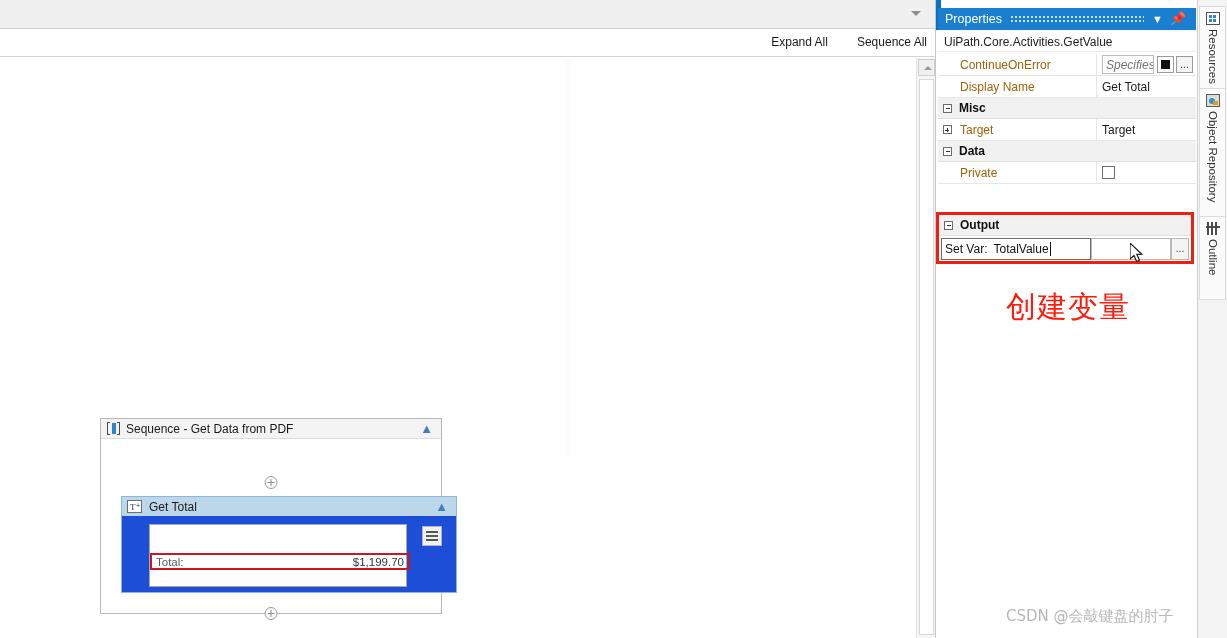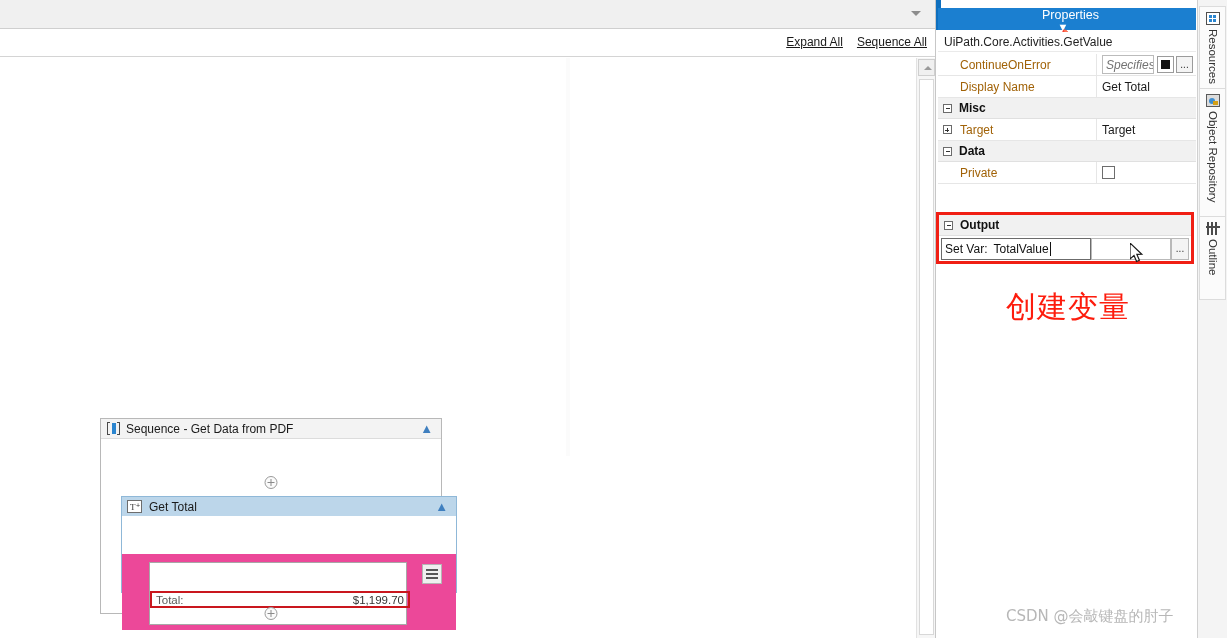--- a/index.html
+++ b/index.html
@@ -27,22 +27,22 @@
     border-right: 5px solid transparent;
     border-top: 5px solid #8d8d8d;
   }
   .subbar {
     position: absolute; left: 0; top: 30px; width: 935px; height: 27px;
     background: #ffffff;
     border-bottom: 1px solid #d4d4d4;
   }
   .subbar .links {
     position: absolute; right: 8px; top: 5px;
-    display: flex; gap: 14px;
-    font-size: 12px; color: #1a1a1a; text-decoration: underline;
+    display: flex; gap: 29px;
+    font-size: 12px; color: #1a1a1a;
   }
   .subbar .links span { cursor: pointer; }
 
   
   .canvas {
     position: absolute; left: 0; top: 58px; width: 916px; height: 580px;
     background: #ffffff;
     overflow: hidden;
   }
   .faint-band {
@@ -137,21 +137,21 @@
     flex: 0 0 auto;
   }
   .act-icon .t {
     position: absolute; left: 2px; top: 0px;
     font-size: 9px; line-height: 13px; color: #333; font-family: "Liberation Serif", serif;
   }
   .act-icon .plusmark {
     position: absolute; right: 1px; top: 1px; font-size: 7px; line-height: 7px; color: #333;
   }
   .act-title { font-size: 12px; color: #1a1a1a; }
-  .act-body { position: relative; height: 76px; background: #ec4899; margin-top: 38px; }
+  .act-body { position: relative; height: 76px; background: #1d4ed8; }
 
   .target-box {
     position: absolute; left: 27px; top: 8px;
     width: 258px; height: 63px;
     background: #ffffff; border: 1px solid #a7a7a7;
   }
   .target-row {
     position: absolute; left: 0px; top: 28px; width: 260px; height: 17px;
     border: 2px solid #c9171e;
     display: flex; align-items: center; justify-content: space-between;
@@ -172,21 +172,21 @@
     position: absolute; left: 935px; top: 0; width: 262px; height: 638px;
     background: #ffffff;
     border-left: 1px solid #c7c7c7;
   }
   .props-tab-strip {
     position: absolute; left: 0; top: 0; width: 5px; height: 30px; background: #0e6fbe;
   }
   .props-header {
     position: absolute; left: 2px; top: 8px; width: 258px; height: 22px;
     background: #1b7fd0;
-    display: flex; align-items: center; flex-direction: column;
+    display: flex; align-items: center;
   }
   .props-header .label {
     color: #ffffff; font-size: 12.5px; padding-left: 7px; white-space: nowrap;
   }
   .props-header .dots {
     flex: 1; height: 8px; margin: 0 8px;
     background-image: radial-gradient(circle, rgba(255,255,255,.75) 0.8px, transparent 1px);
     background-size: 4px 4px;
   }
   .props-header .hdr-ico {

